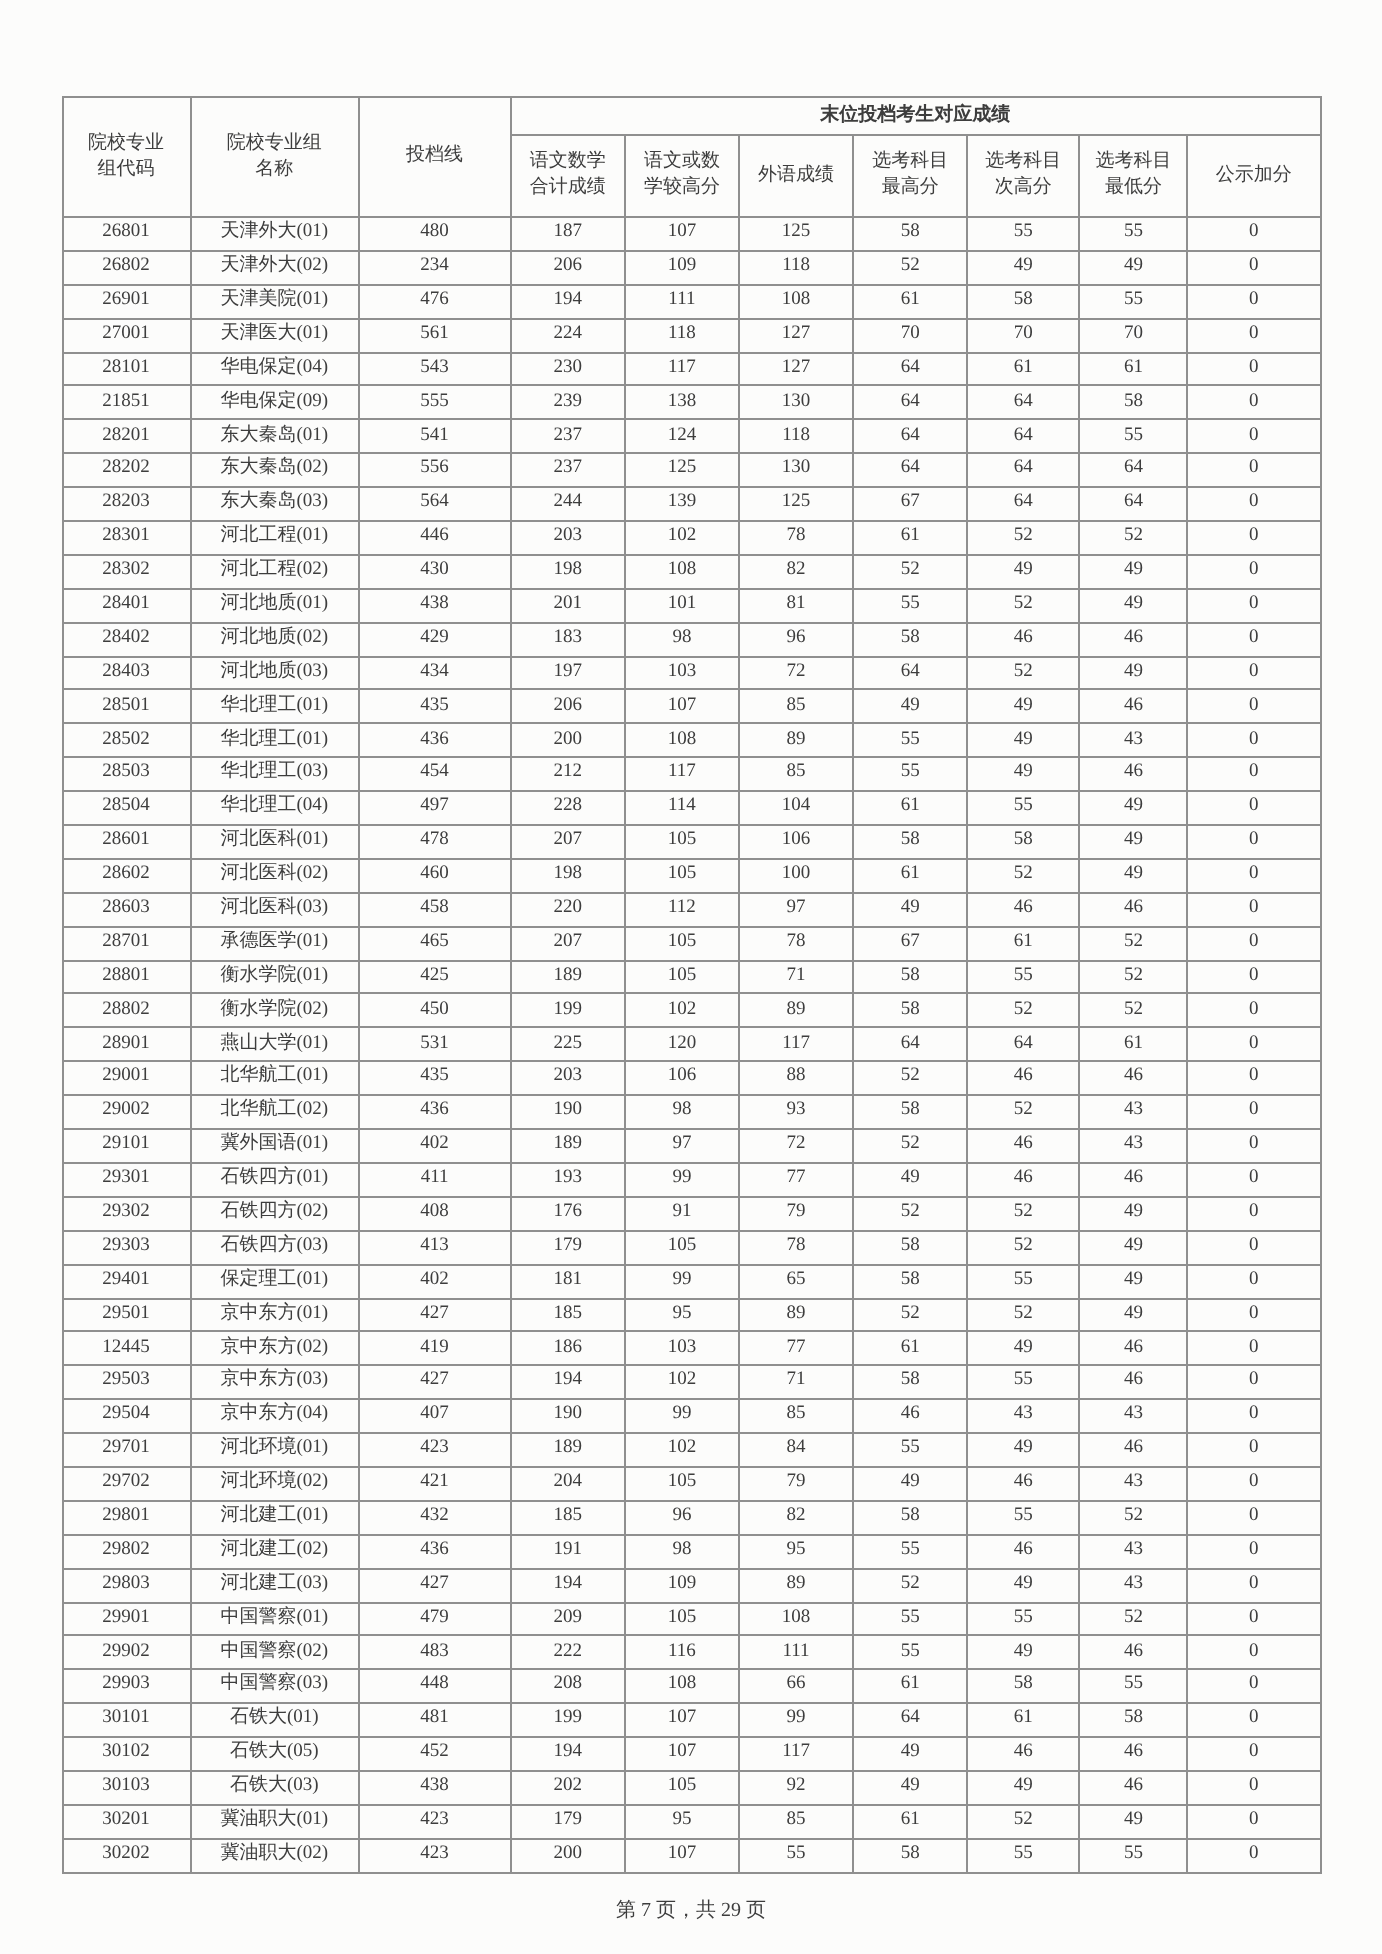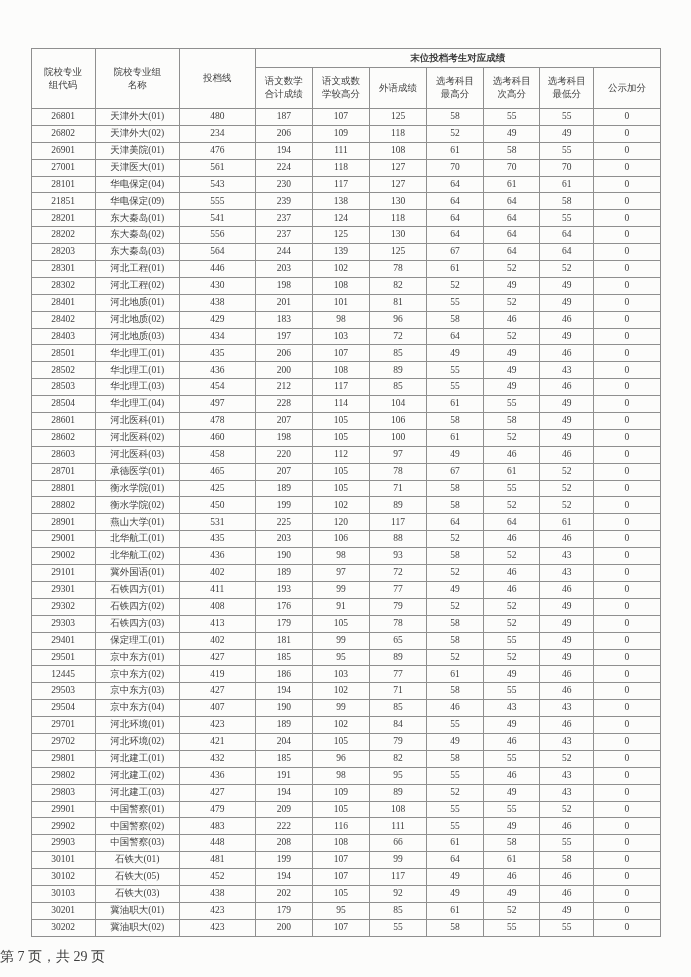--- a/index.html
+++ b/index.html
@@ -40,22 +40,22 @@
   .score-table tr.sub-row th{height:40px;}
   .score-table tbody td{
     height:15.9px;
     line-height:1;
     white-space:nowrap;
   }
   .footer{
     position:absolute;
     left:0;right:0;
     top:948px;
-    text-align:left;
-    font-size:14px;
+    text-align:center;
+    font-size:10px;
     color:#3d3d3d;
   }
 </style>
 </head>
 <body>
 
 <div class="page">
   <table class="score-table">
     <colgroup>
       <col style="width:64px">

